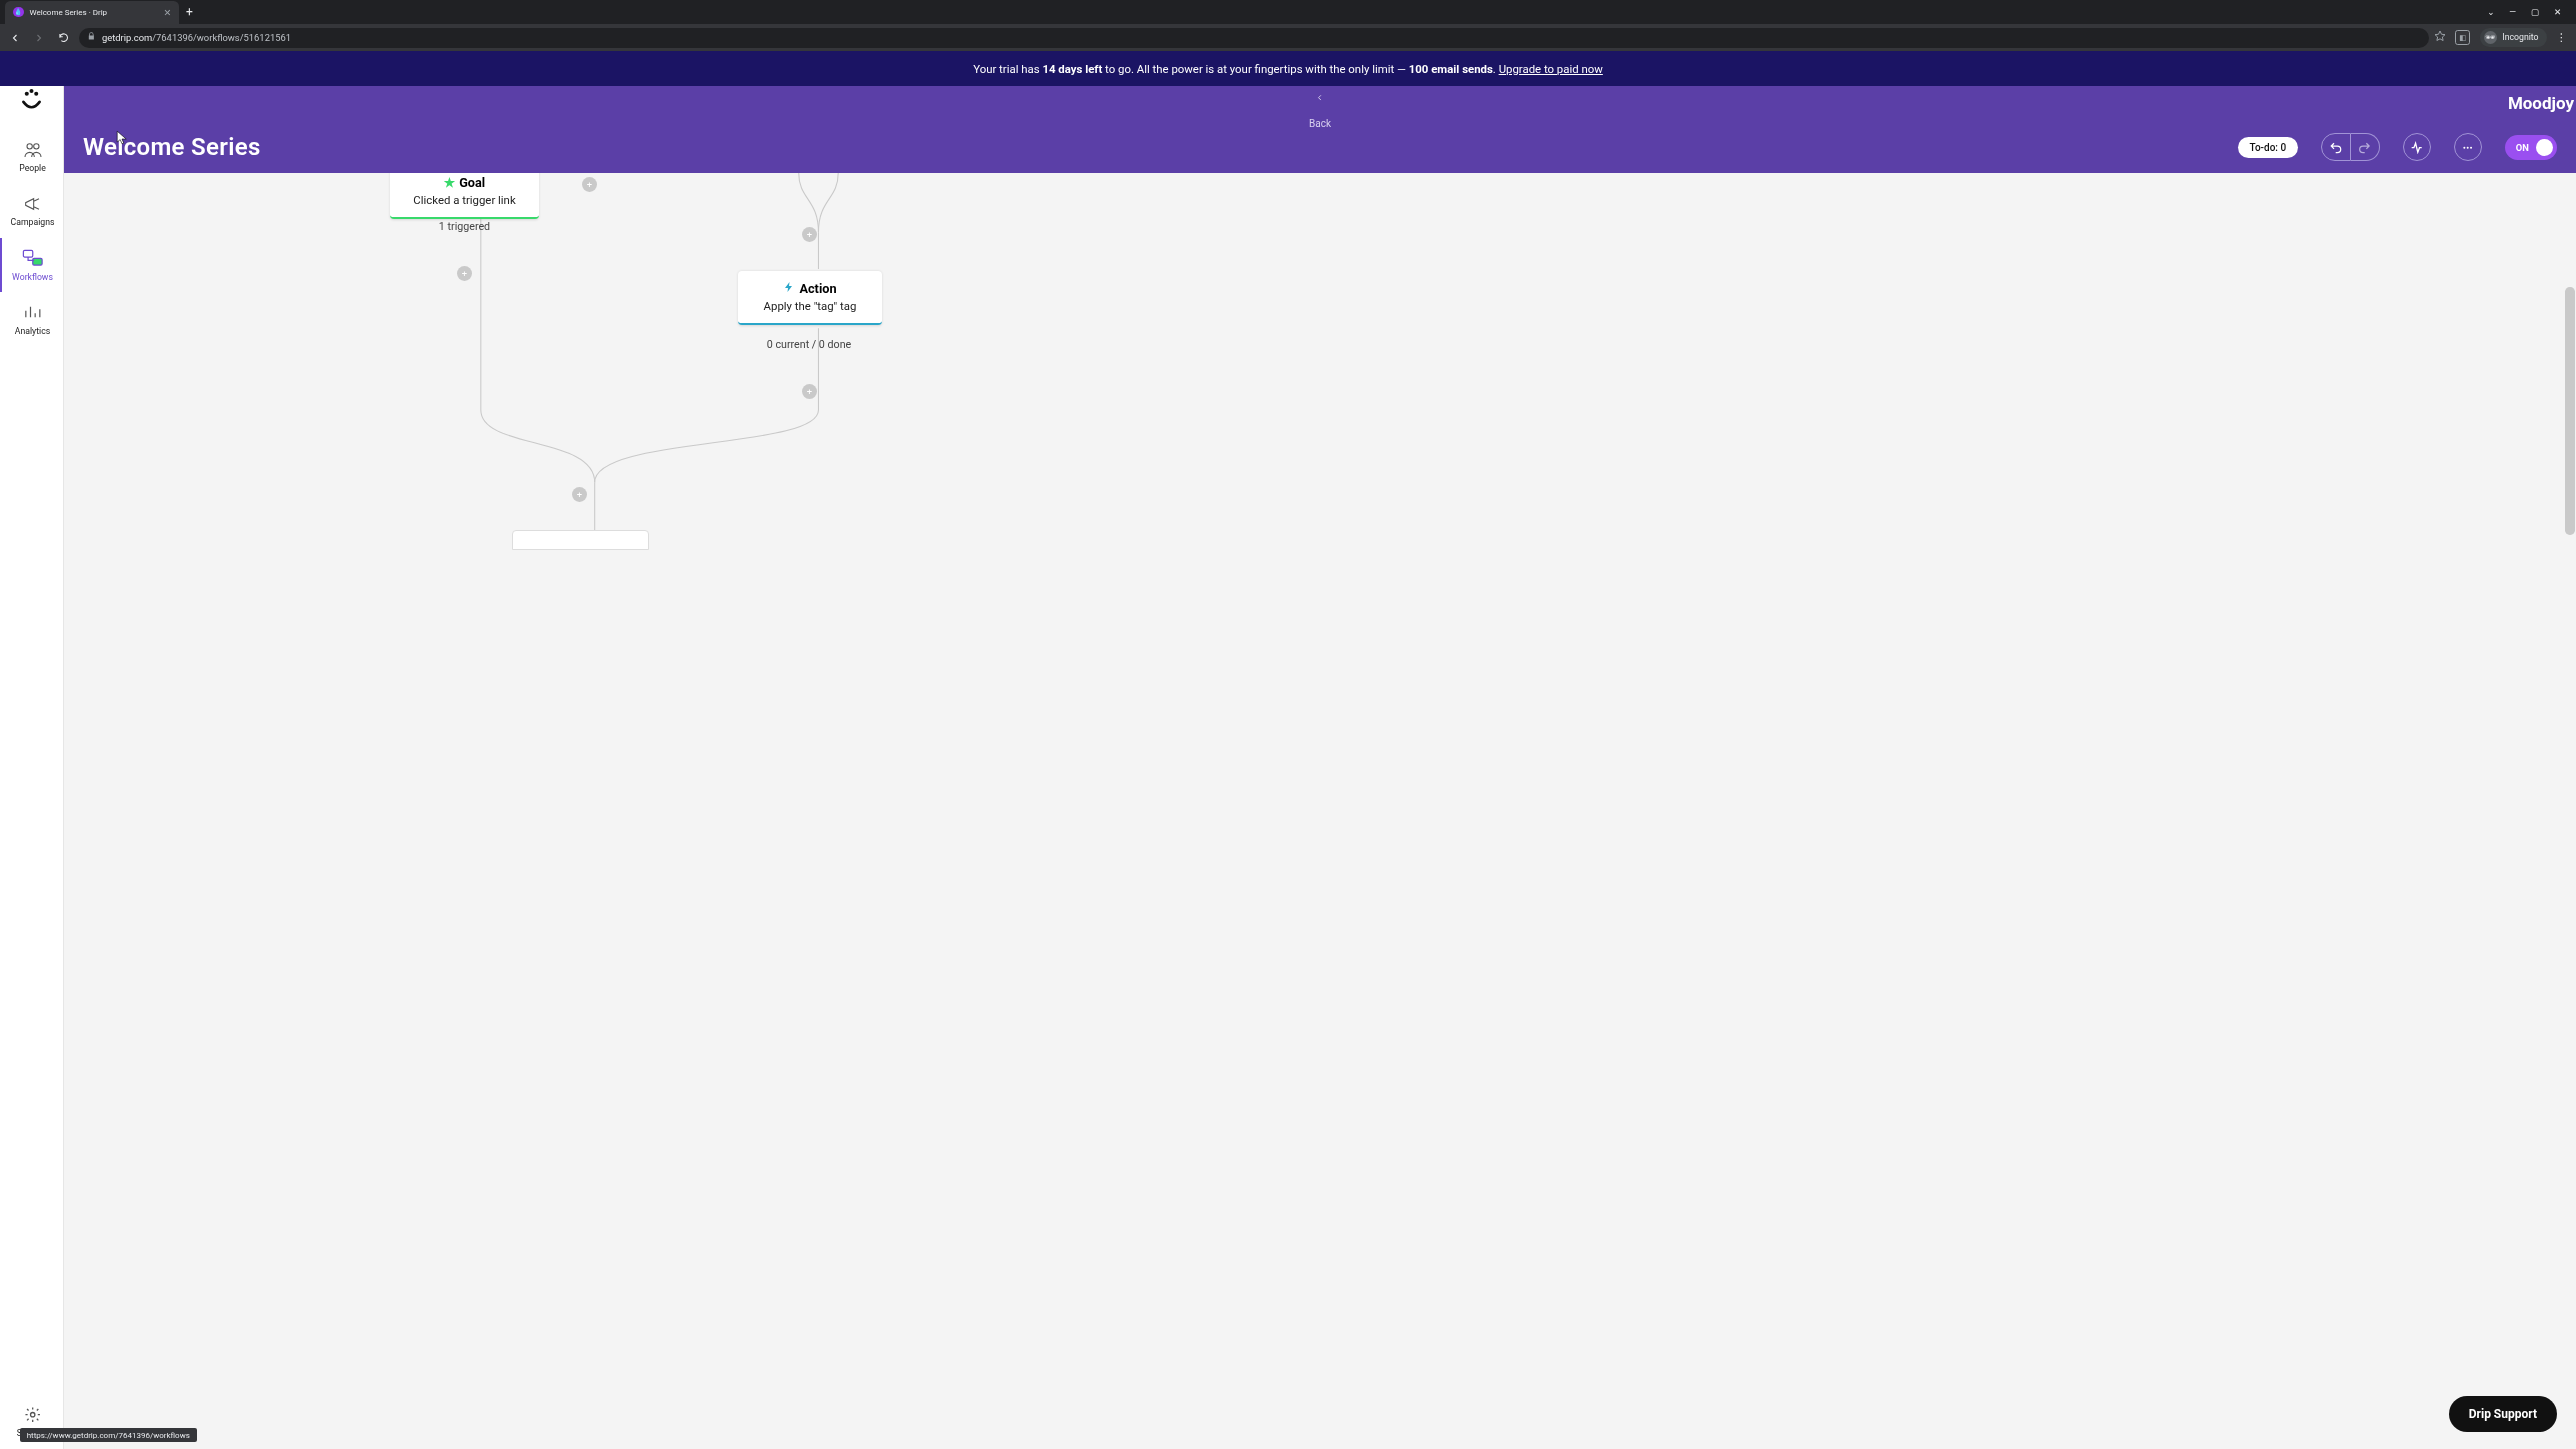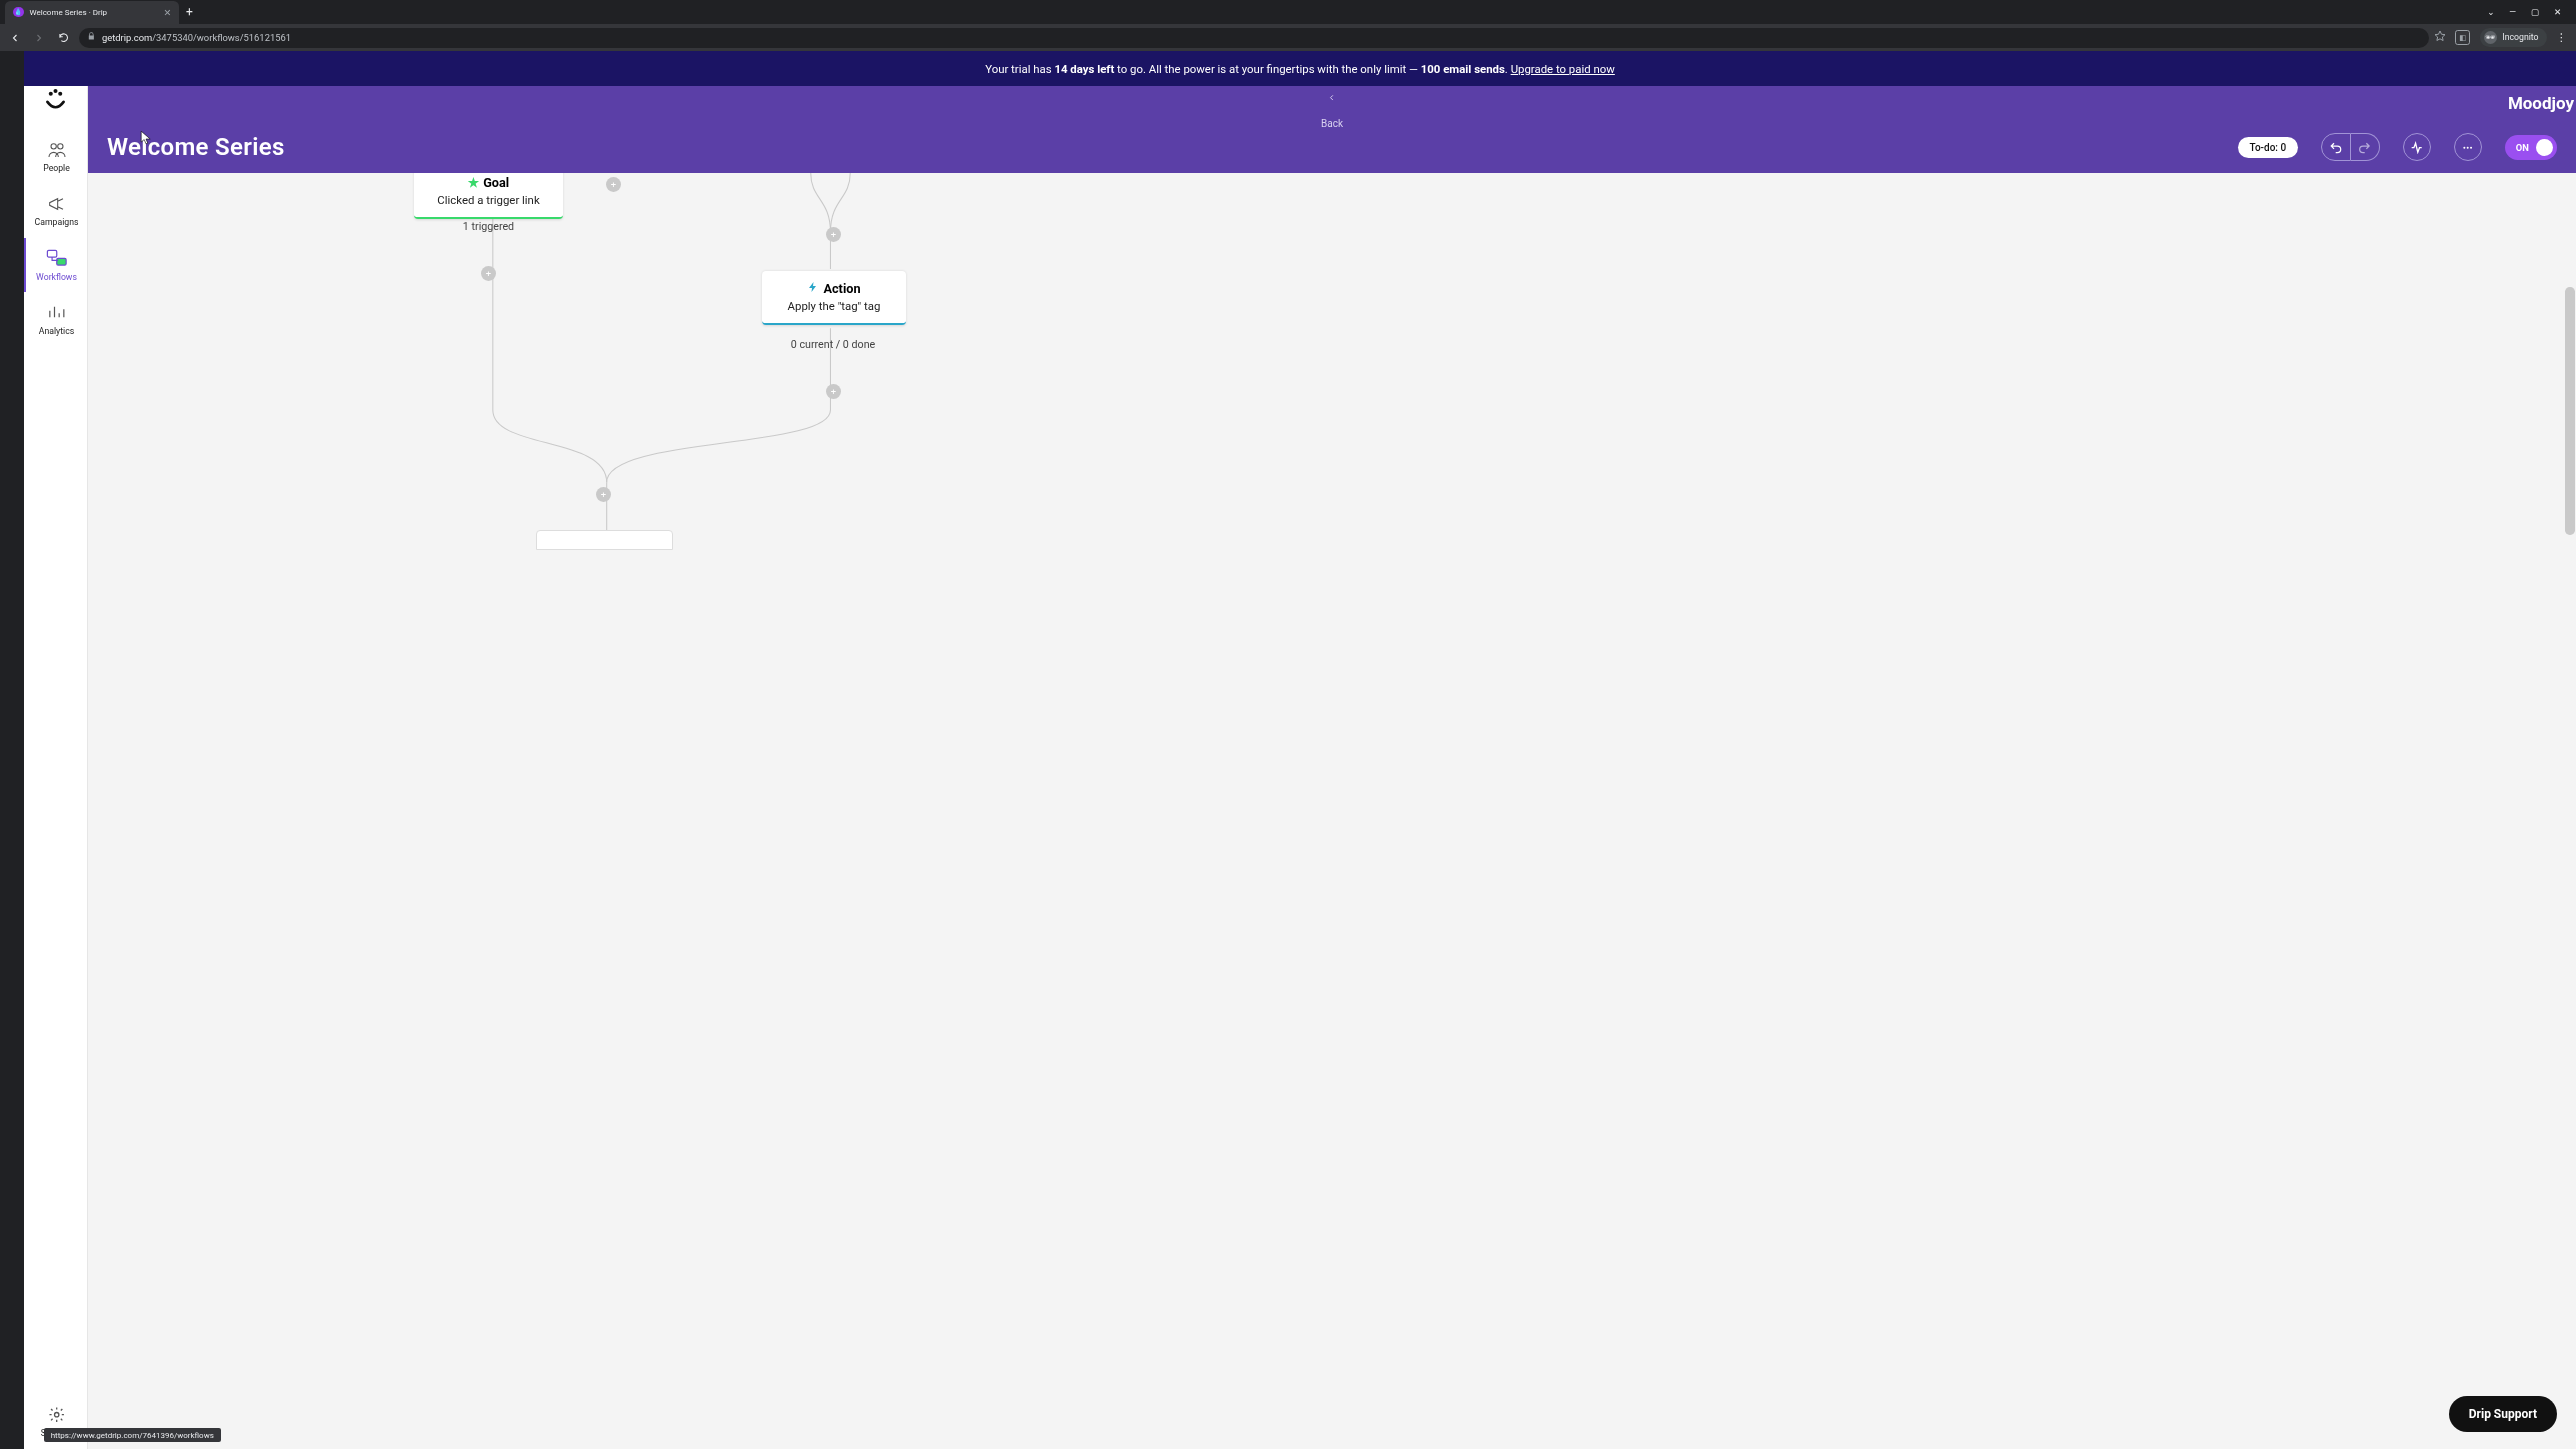--- a/index.html
+++ b/index.html
@@ -25,21 +25,21 @@
 .url-text { color: #bdc1c6; }
 .url-host { color: #e8eaed; }
 .addr-right { display: flex; align-items: center; gap: 9.4px; padding-right: 4px; }
 .star-btn { color: #9aa0a6; cursor: pointer; }
 .incognito-pill { display: flex; align-items: center; gap: 5.4px; background: #3c4043; border-radius: 10.7px; padding: 2.7px 8px 2.7px 4px; color: #e8eaed; font-size: 8.7px; }
 .incognito-icon { width: 13.4px; height: 13.4px; background: #5f6368; border-radius: 50%; display: flex; align-items: center; justify-content: center; font-size: 8px; }
 .ext-btn { width: 14.8px; height: 14.8px; border: 1px solid #9aa0a6; border-radius: 2.7px; display: flex; align-items: center; justify-content: center; color: #9aa0a6; font-size: 7.4px; }
 .kebab { color: #e8eaed; cursor: pointer; font-size: 10.7px; }
 
 
-.app { flex: 1; display: flex; flex-direction: column; background: #a16207; position: relative; margin-left: 24px; }
+.app { flex: 1; display: flex; flex-direction: column; background: #a16207; position: relative; }
 .trial-bar { background: #1b1464; color: #fff; text-align: center; padding: 10.7px 13.4px; font-size: 11.4px; }
 .trial-bar b { font-weight: 700; }
 .trial-bar a { color: #fff; text-decoration: underline; cursor: pointer; }
 
 .app-body { flex: 1; display: flex; min-height: 0; }
 
 
 .sidebar { width: 64px; background: #fff; border-right: 0.7px solid #e6e6e6; display: flex; flex-direction: column; align-items: center; padding-top: 0; }
 .logo { width: 28px; height: 28px; margin-bottom: 14.8px; display: flex; align-items: center; justify-content: center; }
 .logo svg { width: 27px; height: 27px; }
@@ -125,21 +125,21 @@
           <path d="M4 12a8 8 0 1 1 3 6.2M4 4v6h6"></path>
         </svg>
     </div>
     <div class="url-field">
       <span class="url-lock">
         <svg width="8.7" height="8.7" viewBox="0 0 24 24" fill="currentColor">
             <path d="M6 10V7a6 6 0 1 1 12 0v3h1v11H5V10h1zm2 0h8V7a4 4 0 1 0-8 0v3z"></path>
           </svg>
       </span>
       <span class="url-text">
-        <span class="url-host">getdrip.com</span><span>/3475340/workflows/516121561</span>
+        <span class="url-host">getdrip.com</span><span>/7641396/workflows/516121561</span>
       </span>
     </div>
     <div class="addr-right">
       <span class="star-btn">
         <svg width="12" height="12" viewBox="0 0 24 24" fill="none" stroke="currentColor" stroke-width="2">
             <path d="M12 2l3 6.5 7 .8-5.2 4.8 1.4 7-6.2-3.5L5.8 21l1.4-7L2 9.3l7-.8L12 2z"></path>
           </svg>
       </span>
       <span class="ext-btn">◧</span>
       <span class="incognito-pill">

